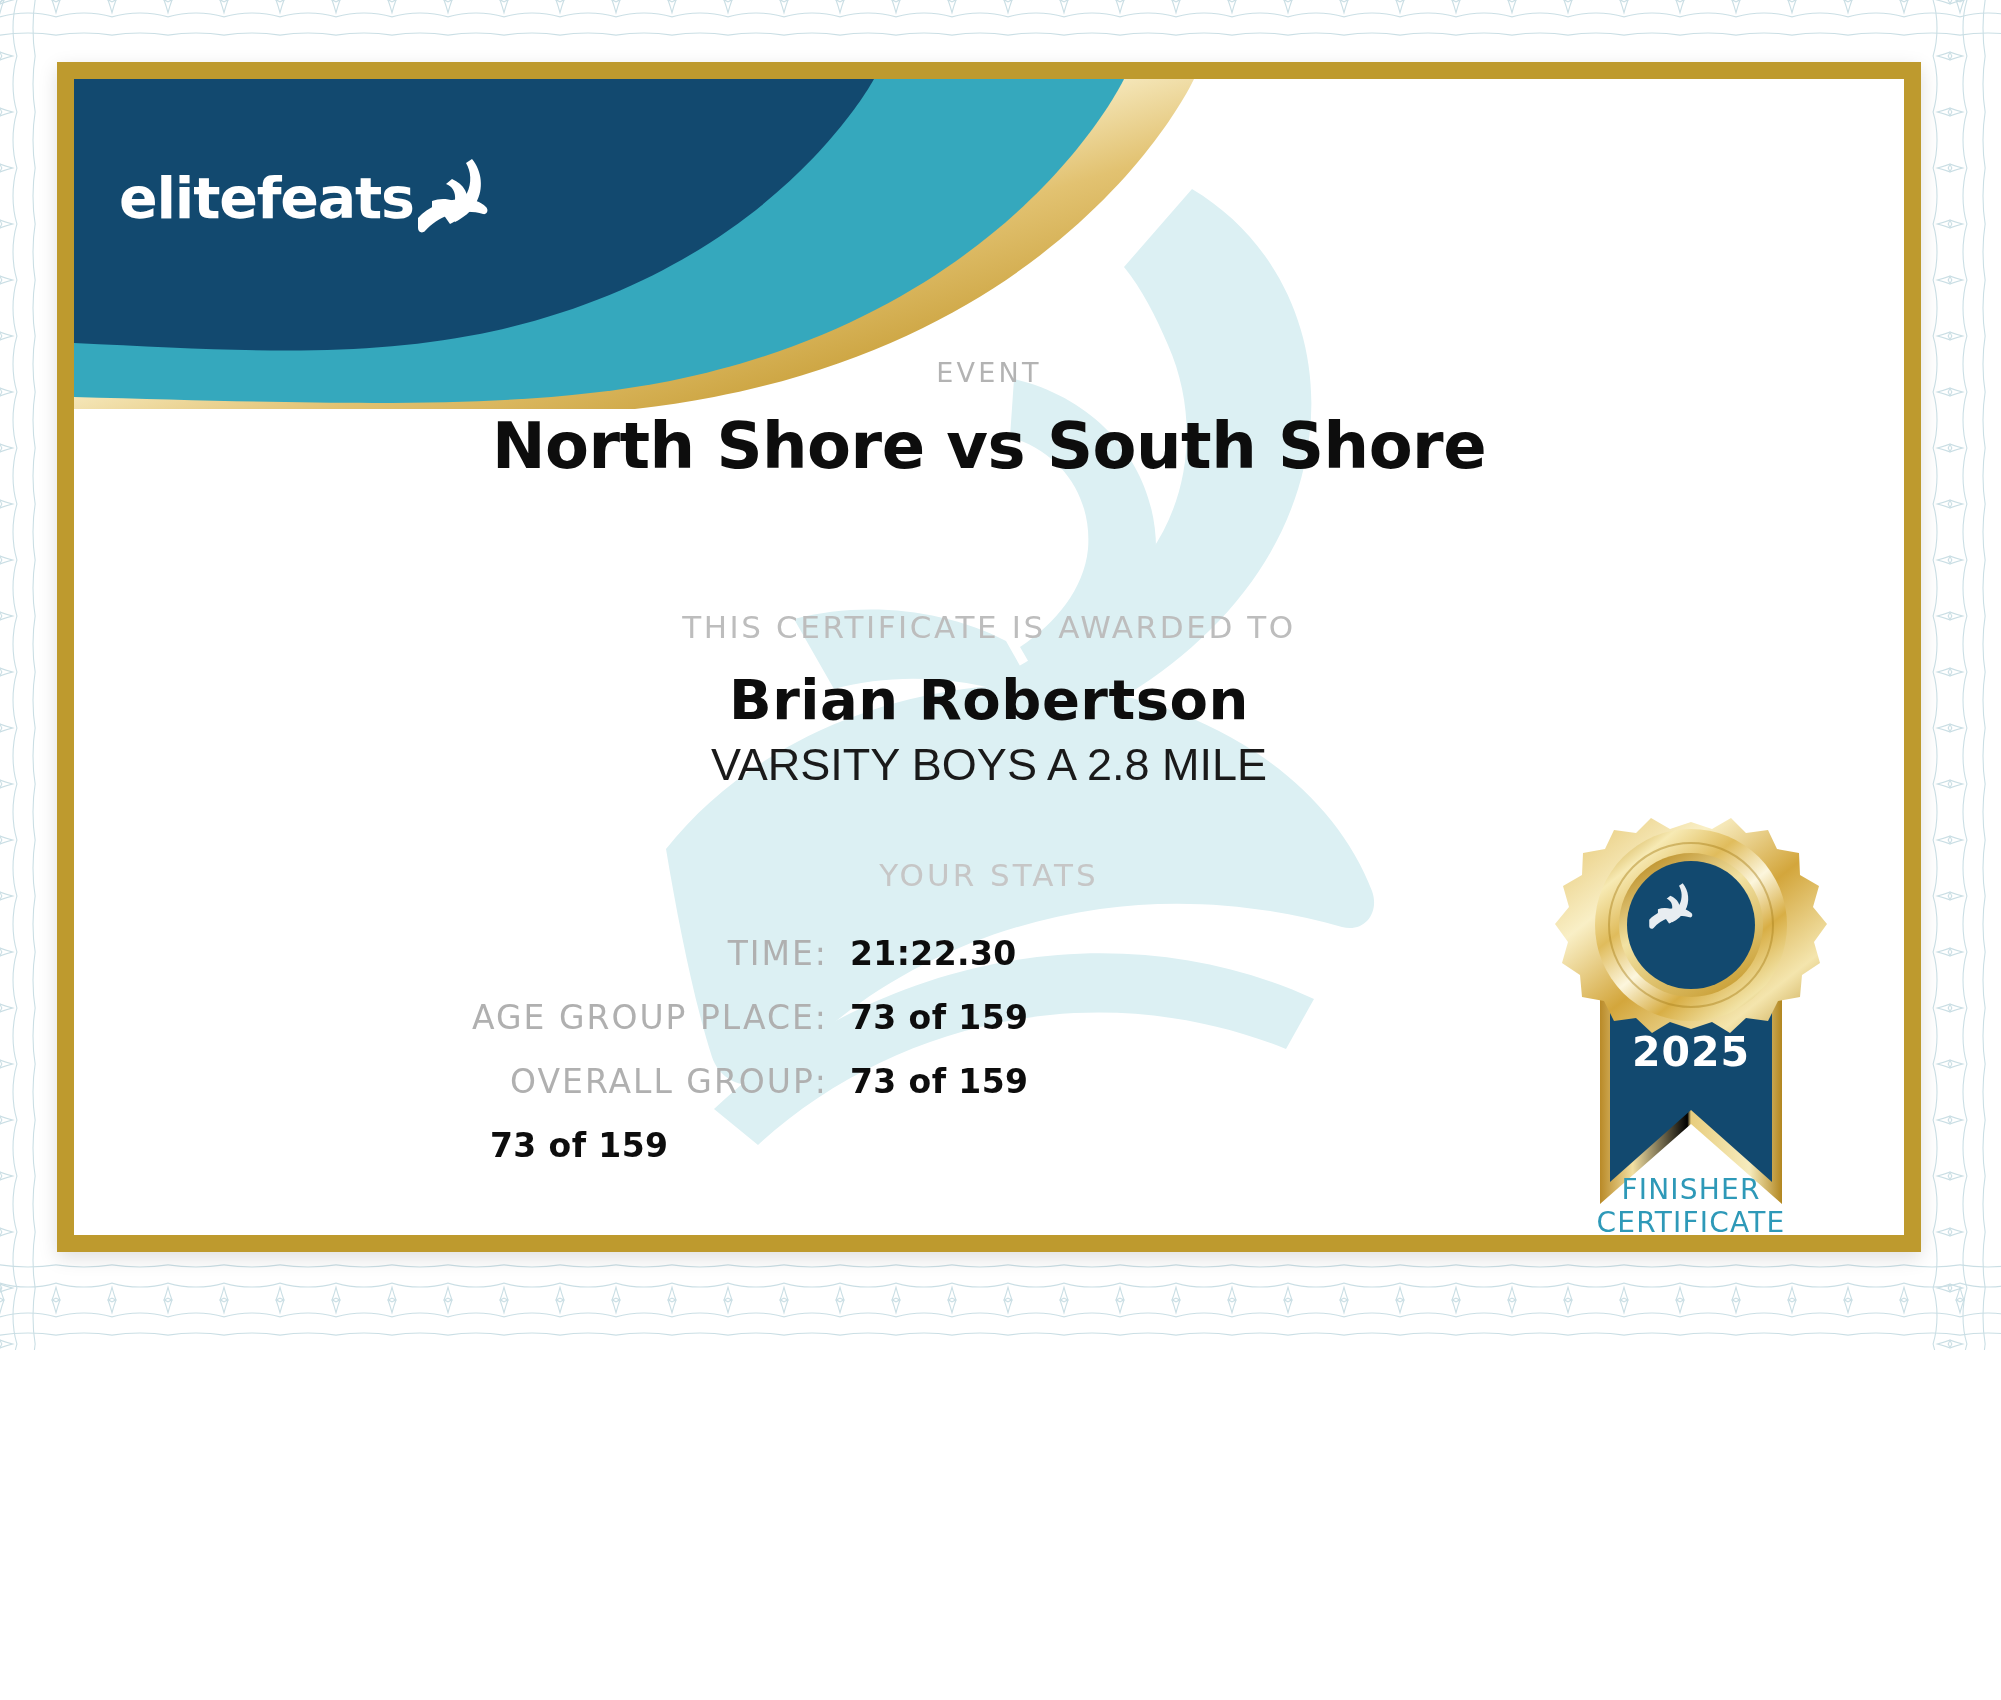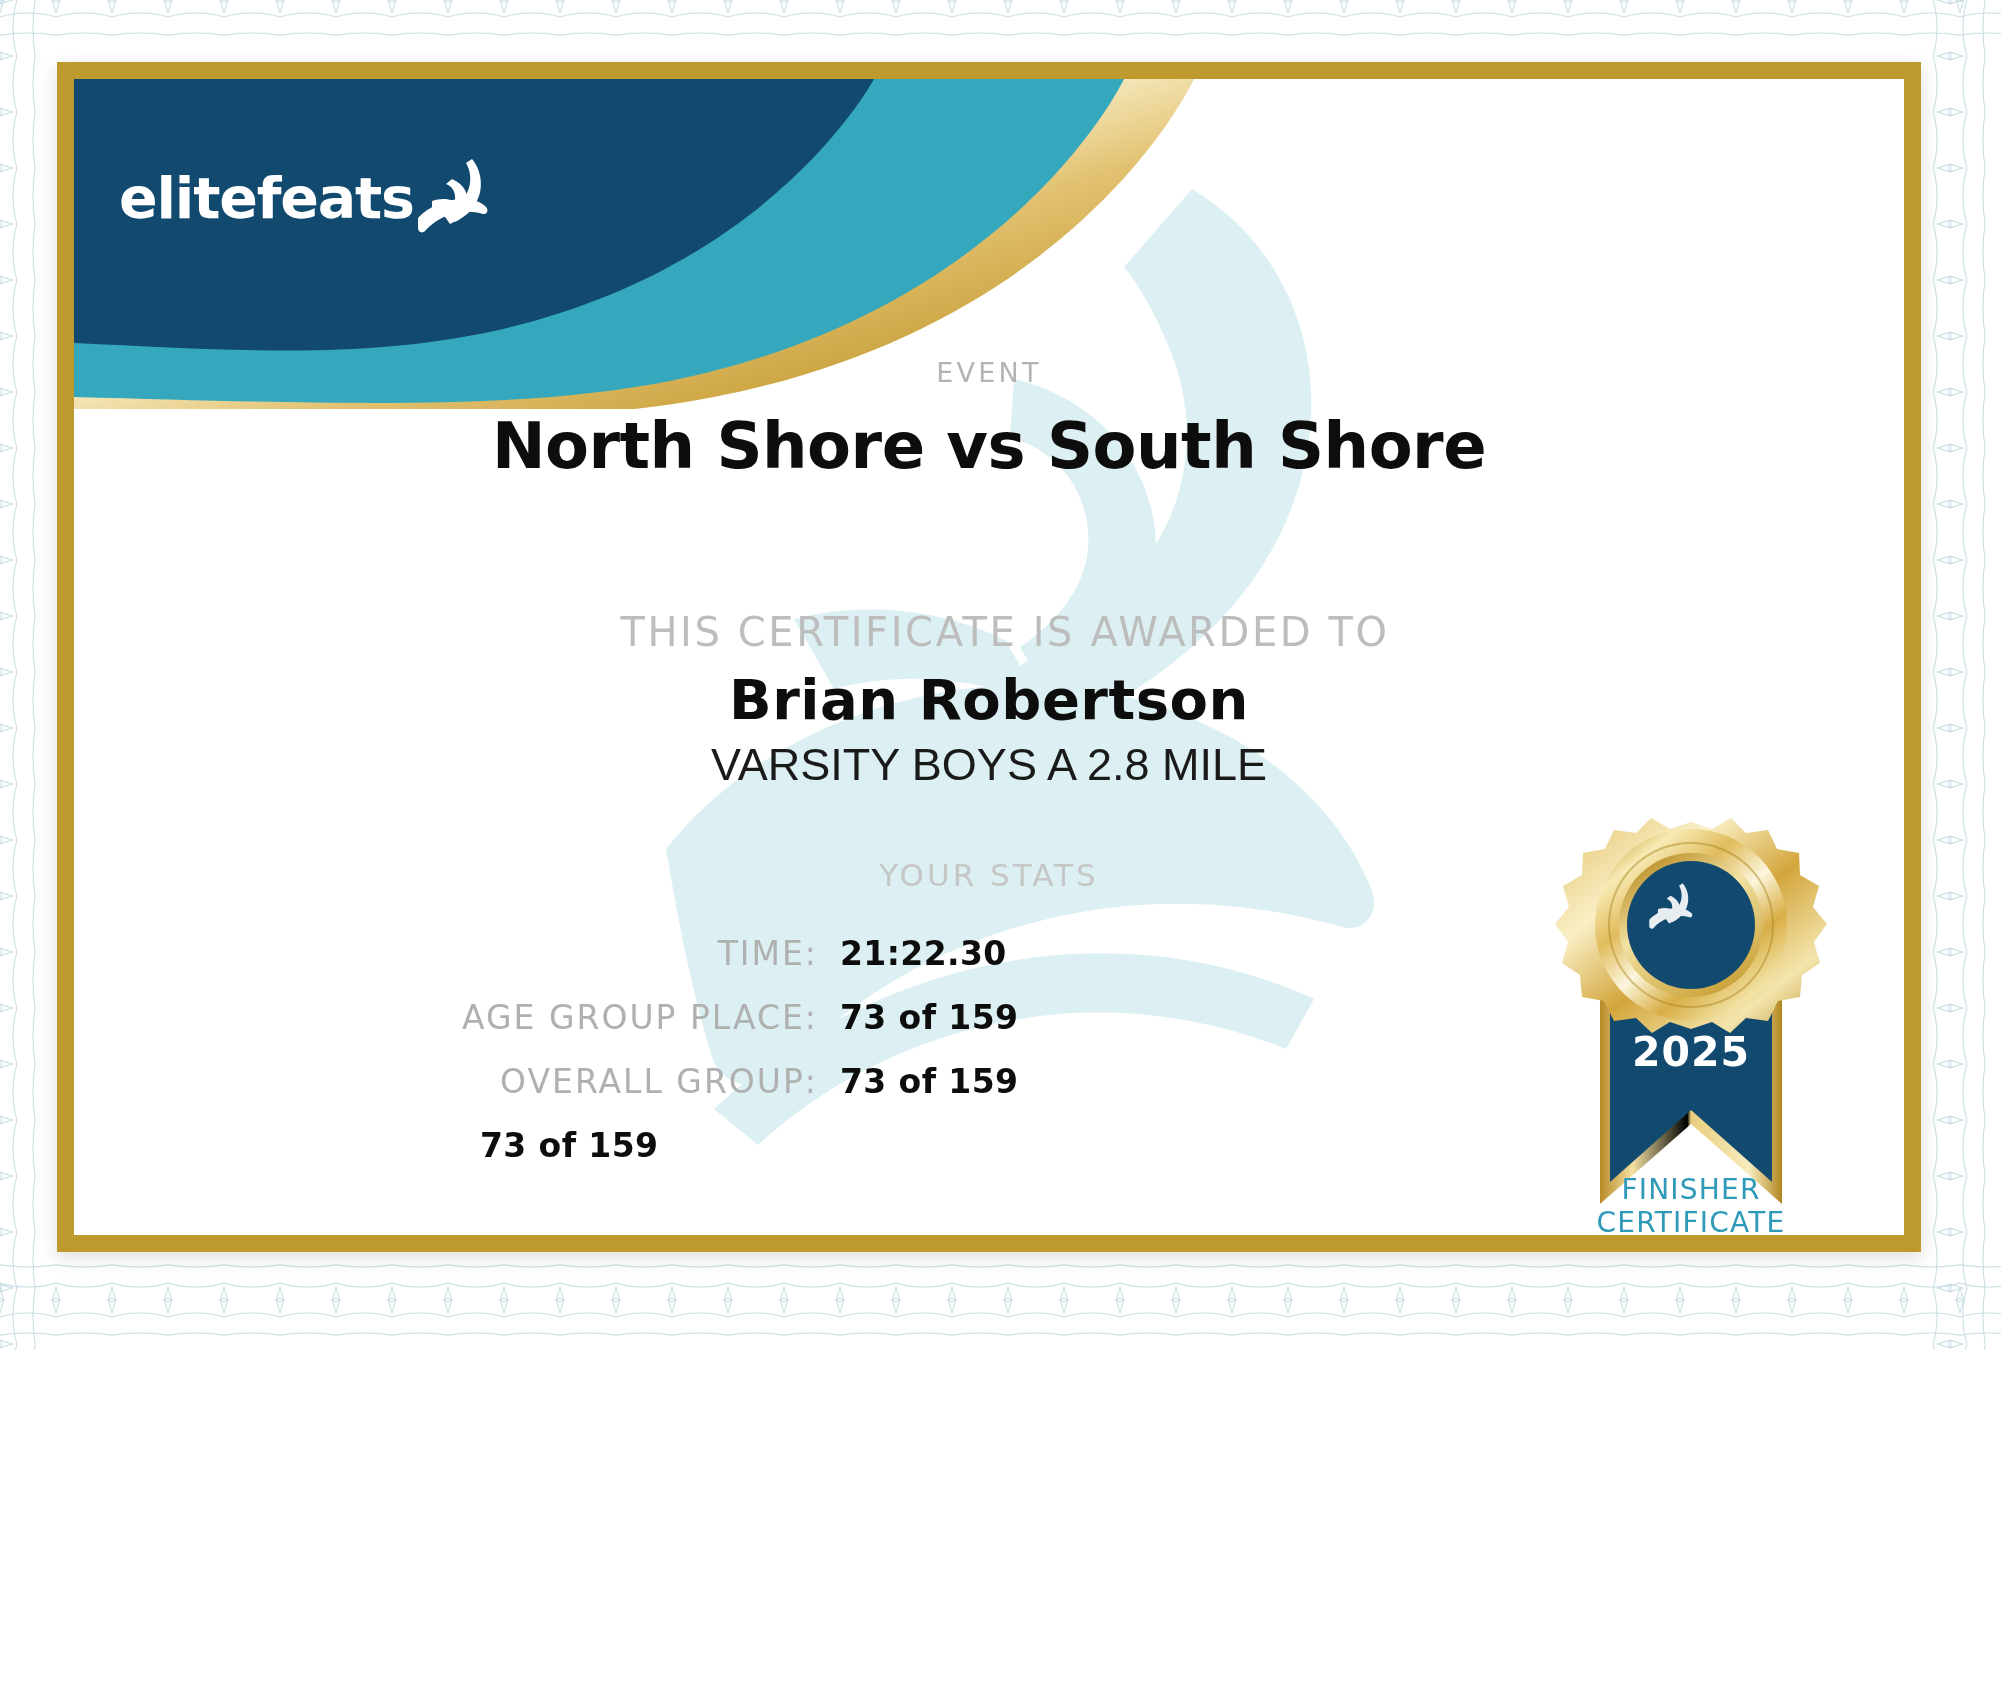--- a/index.html
+++ b/index.html
@@ -127,24 +127,24 @@
     text-align: center;
     font-size: 64px;
     font-weight: 700;
     color: #0d0d0d;
     letter-spacing: -0.5px;
     font-family: "DejaVu Sans", sans-serif;
   }
 
   .label-awarded {
     position: absolute;
-    left: 16px;
+    left: 0;
     top: 530px;
     width: 1830px;
-    font-size: 40px;
+    font-size: 31px;
     color: #bdbdbd;
     letter-spacing: 2.6px;
   }
 
   .recipient-name {
     position: absolute;
     left: 0;
     top: 588px;
     width: 1830px;
     text-align: center;
@@ -174,21 +174,21 @@
     top: 778px;
     width: 1830px;
     font-size: 31px;
     color: #c6c6c6;
     letter-spacing: 3px;
   }
 
   
   .stats {
     position: absolute;
-    left: 8px;
+    left: 18px;
     top: 855px;
     width: 1494px;
   }
   .stat-row {
     display: flex;
     align-items: baseline;
     justify-content: center;
     height: 55px;
     margin-bottom: 9px;
   }

